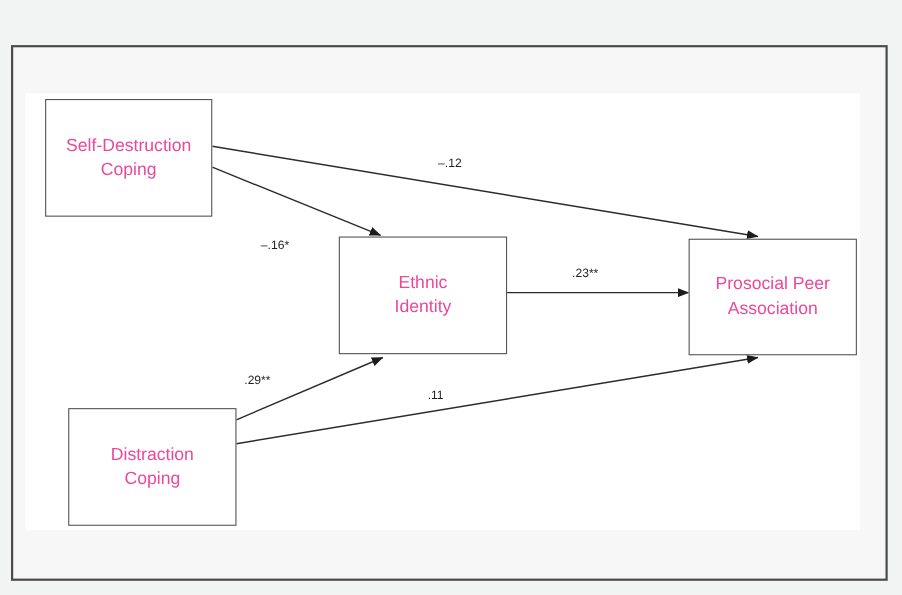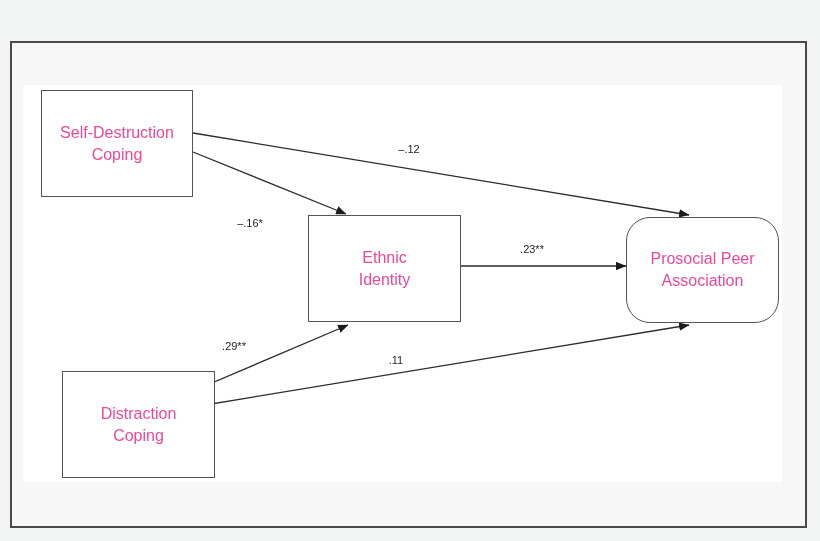--- a/index.html
+++ b/index.html
@@ -47,21 +47,21 @@
     align-items: center;
     justify-content: center;
     text-align: center;
     color: #ec4899;
     font-size: 16px;
     line-height: 22px;
   }
   .node-self-destruction { left: 41px;  top: 90px;  width: 152px; height: 107px; }
   .node-distraction      { left: 40px;  top: 371px; width: 153px; height: 107px; margin-left: 22px; }
   .node-ethnic           { left: 308px; top: 215px; width: 153px; height: 107px; }
-  .node-prosocial        { left: 626px; top: 217px; width: 153px; height: 106px; border-radius: 24px; }
+  .node-prosocial        { left: 626px; top: 217px; width: 153px; height: 106px; }
   .coef {
     position: absolute;
     transform: translate(-50%, -50%);
     color: #1f1f1f;
     font-size: 11px;
     white-space: nowrap;
   }
   .coef-1 { left: 409px; top: 149px; }
   .coef-2 { left: 250px; top: 199px; margin-top: 24px; }
   .coef-3 { left: 234px; top: 346px; }

